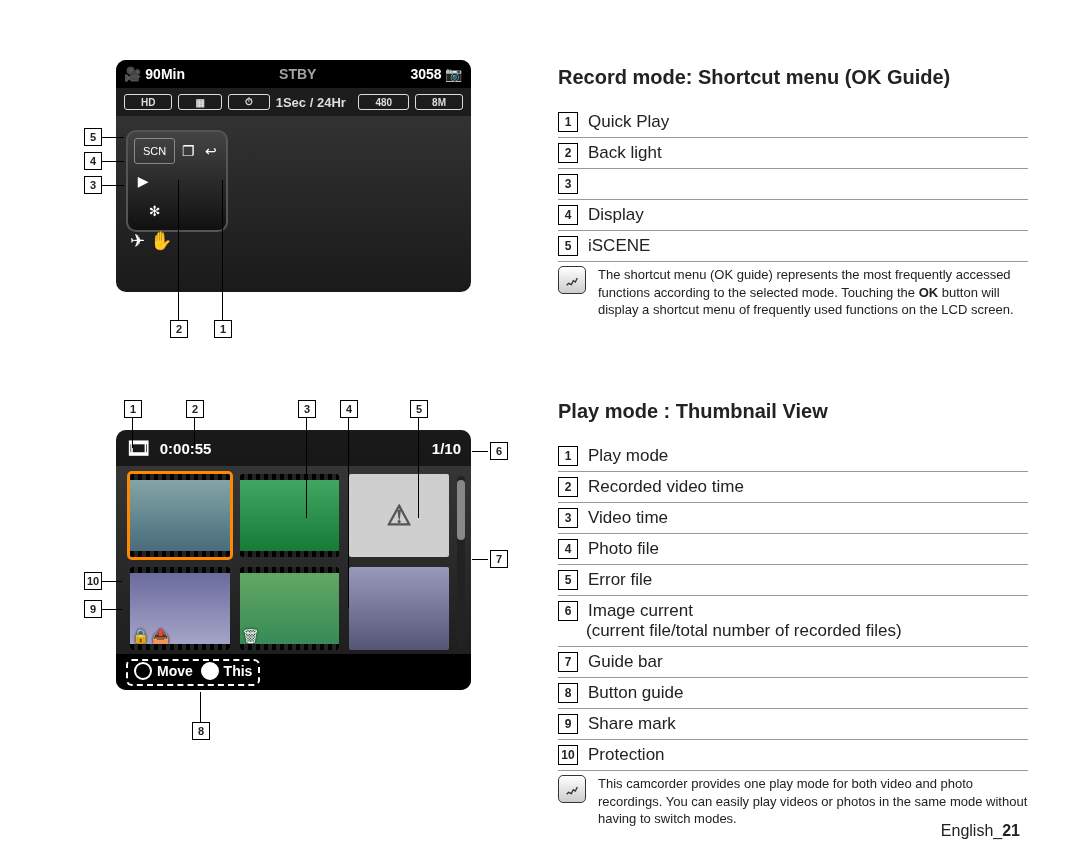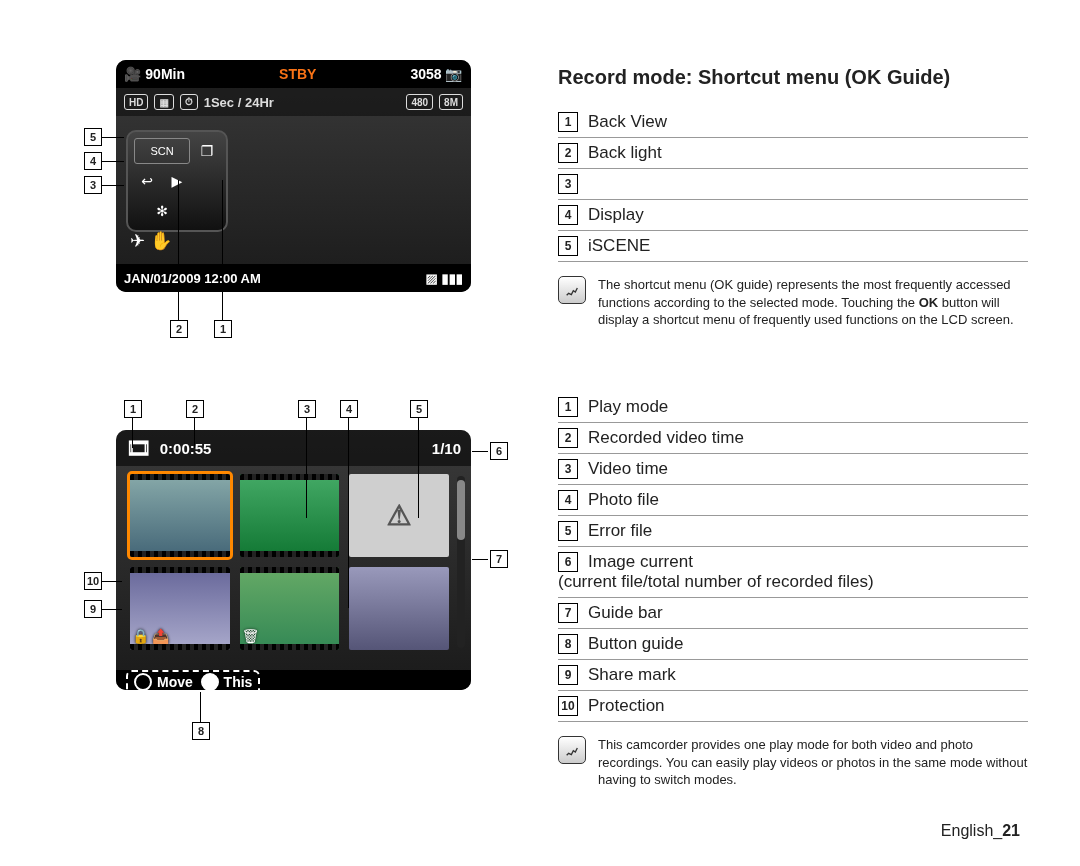--- a/index.html
+++ b/index.html
@@ -4,54 +4,54 @@
 <style>
   html,body{margin:0;padding:0;width:1080px;height:866px;background:#fff;font-family:Arial,Helvetica,sans-serif;color:#222}
   .page{position:relative;width:1080px;height:866px}
   
   .rcol{position:absolute;left:558px;top:58px;width:470px}
   h2{font-size:20px;font-weight:700;margin:8px 0 18px 0}
   ul.reflist{list-style:none;margin:0;padding:0;font-size:17px}
   ul.reflist li{display:flex;align-items:center;border-bottom:1px solid #999;padding:5px 0}
   ul.reflist li:last-child{border-bottom:1px solid #999}
   .numbox{display:inline-flex;width:18px;height:18px;border:1.5px solid #000;font-size:12px;font-weight:700;align-items:center;justify-content:center;margin-right:10px;flex:none}
-  .sub{}
-  .note{display:flex;margin:14px 0 0 0}
+  .sub{margin-left:28px}
+  .note{display:flex;margin:4px 0 0 0}
   .note .icon{width:26px;height:26px;border:1.5px solid #333;border-radius:5px;background:linear-gradient(#fff,#ccc);display:flex;align-items:center;justify-content:center;margin-right:12px;flex:none}
   .note .icon svg{width:16px;height:16px}
   .note .txt{font-size:13px;line-height:1.35}
   .rcol2{position:absolute;left:558px;top:392px;width:470px}
   .pgnum{position:absolute;right:60px;bottom:26px;font-size:16px}
   .pgnum b{font-weight:700}
   
   .lcd{position:absolute;background:linear-gradient(#3a3a3a,#1a1a1a);border-radius:10px;color:#fff;font-family:Arial,sans-serif;overflow:hidden}
   .lcd1{left:116px;top:60px;width:355px;height:232px}
   .lcd2{left:116px;top:430px;width:355px;height:260px}
   .topbar,.botbar{position:absolute;left:0;right:0;background:#000;height:28px;display:flex;align-items:center;padding:0 8px;font-size:14px;font-weight:700}
   .topbar{top:0}
   .botbar{bottom:0;font-size:13px;font-weight:700}
-  .stby{color:#f97316;margin:0 auto}
+  .stby{color:#a3a3a3;margin:0 auto}
   .infobar{position:absolute;top:28px;left:0;right:0;height:28px;background:rgba(0,0,0,.45);display:flex;align-items:center;padding:0 8px;font-size:13px;font-weight:700;color:#ddd;gap:6px}
-  .tag{display:inline-flex;border:1.5px solid #ddd;border-radius:3px;padding:0 4px;font-size:10px;height:14px;align-items:center}
-  .panel{position:absolute;left:10px;top:70px;width:86px;height:86px;background:linear-gradient(#444,#111);border:2px solid #555;border-radius:10px;display:grid;grid-template-columns:1fr 1fr 1fr;grid-template-rows:1fr 1fr 1fr;gap:4px;padding:6px}
+  .tag{display:inline-flex;border:1.5px solid #ddd;border-radius:3px;padding:0 16px;font-size:10px;height:14px;align-items:center}
+  .panel{position:absolute;left:10px;top:70px;width:86px;height:86px;background:linear-gradient(#444,#111);border:2px solid #555;border-radius:10px;display:grid;grid-template-columns:1fr 1fr 1fr 1fr;grid-template-rows:1fr 1fr 1fr;gap:4px;padding:6px}
   .panel div{display:flex;align-items:center;justify-content:center;font-size:14px}
   .smallicons{position:absolute;left:14px;top:170px;font-size:18px}
   .spacer{flex:1}
   
   .thead{position:absolute;top:0;left:0;right:0;height:36px;display:flex;align-items:center;padding:0 10px;background:rgba(0,0,0,.55);font-weight:700;font-size:15px}
   .grid{position:absolute;top:44px;left:14px;right:22px;bottom:40px;display:grid;grid-template-columns:repeat(3,1fr);grid-template-rows:repeat(2,1fr);gap:10px}
   .thumb{background:#566;border-radius:2px;position:relative;overflow:hidden;display:flex;align-items:center;justify-content:center}
   .thumb.sel{outline:3px solid #ff8800}
   .thumb.err{background:#cfcfcf;color:#555;font-size:28px;font-weight:700}
   .thumb .strip{position:absolute;top:0;left:0;right:0;height:6px;background:repeating-linear-gradient(90deg,#000 0 4px,#222 4px 8px)}
   .thumb .strip2{top:auto;bottom:0}
   .thumb .ov{position:absolute;left:2px;bottom:6px;font-size:14px;text-shadow:0 0 3px #000}
   .sbar{position:absolute;right:6px;top:46px;width:8px;bottom:42px;background:#222;border-radius:4px}
   .sbar::before{content:"";position:absolute;left:0;right:0;top:4px;height:60px;background:#888;border-radius:4px}
-  .botbar2{position:absolute;left:0;right:0;bottom:0;height:20px;background:#000;display:flex;align-items:flex-start;gap:10px;padding:0 10px;font-size:14px;font-weight:700}
+  .botbar2{position:absolute;left:0;right:0;bottom:0;height:36px;background:#000;display:flex;align-items:center;gap:10px;padding:0 10px;font-size:14px;font-weight:700}
   .btnhint{display:inline-flex;align-items:center;gap:5px}
   .dashbox{border:2px dashed #fff;border-radius:6px;padding:1px 6px}
   .dpad{width:14px;height:14px;border:2px solid #fff;border-radius:50%;position:relative}
   
   .mk{position:absolute;width:16px;height:16px;border:1.4px solid #000;font-size:11px;font-weight:700;display:flex;align-items:center;justify-content:center;background:#fff}
   .ln{position:absolute;background:#000}
   
   .t1{background:linear-gradient(#8aa,#467)}
   .t2{background:linear-gradient(#4a6,#173)}
   .t4{background:linear-gradient(#669,#aac)}
@@ -61,21 +61,21 @@
 </head>
 <body>
 
 <div class="page">
 
   <div class="rcol">
     <h2>Record mode: Shortcut menu (OK Guide)</h2>
     <ul class="reflist">
       <li>
           <span class="numbox">1</span>
-          <span>Back View</span>
+          <span>Quick Play</span>
         </li>
       <li>
           <span class="numbox">2</span>
           <span>Back light</span>
         </li>
       <li>
           <span class="numbox">3</span>
         </li>
       <li>
           <span class="numbox">4</span>
@@ -90,20 +90,21 @@
       <div class="icon">
           <svg viewBox="0 0 24 24">
             <path d="M4 20l3-3 4 2 3-6 3 2 3-6" fill="none" stroke="#333" stroke-width="2"></path>
           </svg>
         </div>
       <div class="txt"><span>The shortcut menu (OK guide) represents the most frequently accessed functions according to the selected mode. Touching the </span><b>OK</b><span> button will display a shortcut menu of frequently used functions on the LCD screen.</span></div>
     </div>
   </div>
 
   <div class="rcol2">
+    <h2>Play mode : Thumbnail View</h2>
     <ul class="reflist">
       <li>
           <span class="numbox">1</span>
           <span>Play mode</span>
         </li>
       <li>
           <span class="numbox">2</span>
           <span>Recorded video time</span>
         </li>
       <li>
@@ -168,26 +169,20 @@
       <span class="tag">8M</span>
     </div>
     <div class="panel">
       <div style="grid-column:1/3;font-size:11px;border:1px solid #888;border-radius:3px;padding:1px">SCN</div>
       <div>❐</div>
       <div>↩</div>
       <div>▶</div>
       <div style="grid-column:1/3">✻</div>
     </div>
     <div class="smallicons">✈ ✋</div>
-    <div class="botbar">
-      <span>JAN/01/2009 12:00 AM</span>
-      <span class="spacer"></span>
-      <span>▨</span>&nbsp;
-      <span>▮▮▮</span>
-    </div>
   </div>
 
   <div class="mk" style="left:84px;top:128px">5</div>
   <div class="mk" style="left:84px;top:152px">4</div>
   <div class="mk" style="left:84px;top:176px">3</div>
   <div class="ln" style="left:102px;top:137px;width:22px;height:1px"></div>
   <div class="ln" style="left:102px;top:161px;width:22px;height:1px"></div>
   <div class="ln" style="left:102px;top:185px;width:22px;height:1px"></div>
 
   <div class="ln" style="left:178px;top:180px;width:1px;height:140px"></div>

